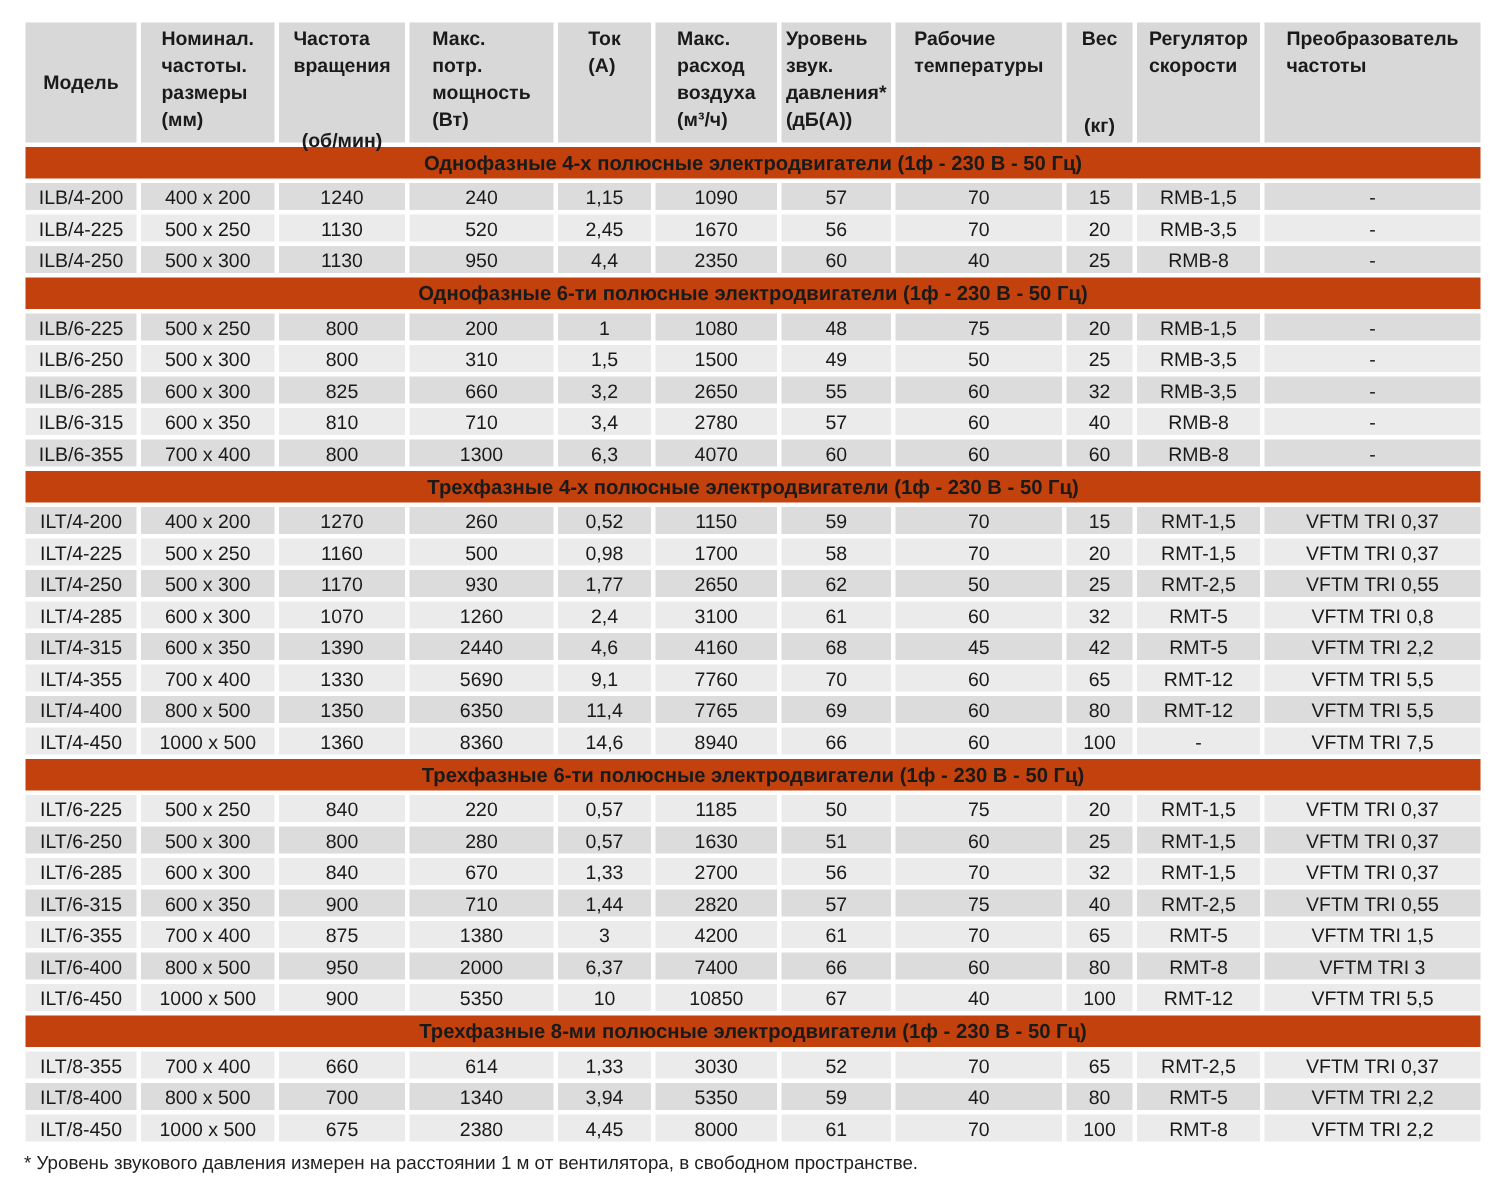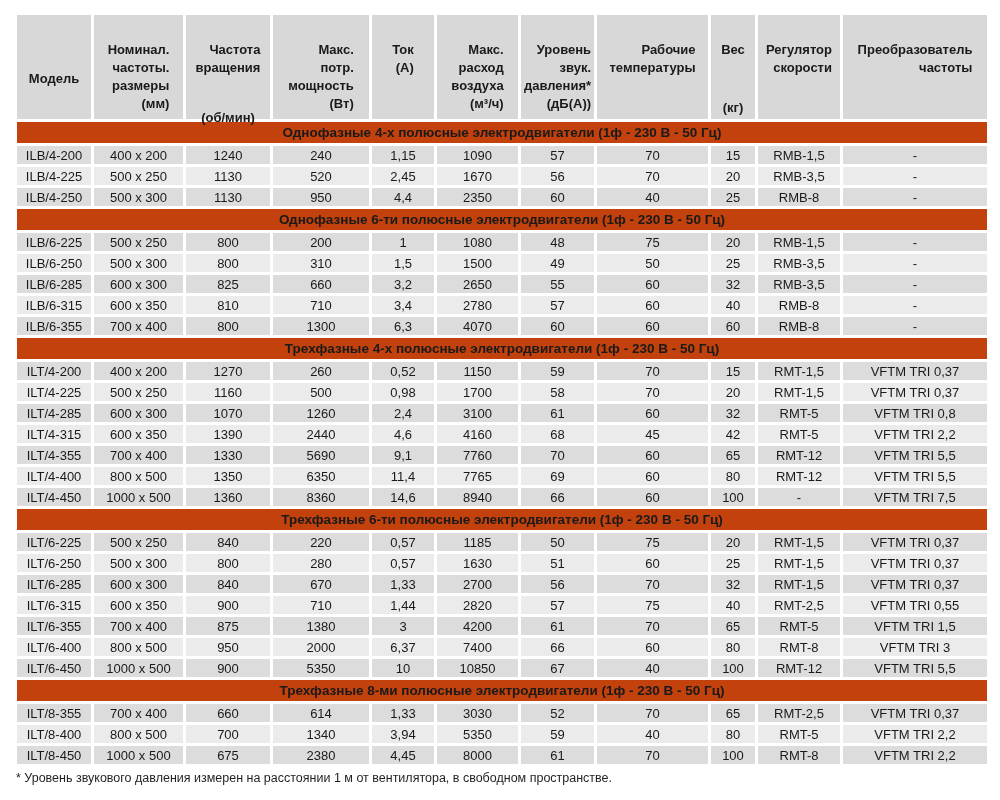--- a/index.html
+++ b/index.html
@@ -30,22 +30,21 @@
     vertical-align: top;
     height: 80px;
   }
   .hwrap {
     height: 76px;
     padding: 2px 1px;
     display: flex;
     flex-direction: column;
     justify-content: flex-start;
     align-items: center;
-    text-align: right;
-    margin-top: 24px;
+    text-align: left;
   }
   .hwrap.vcenter { justify-content: center; }
   .hwrap.between { justify-content: space-between; gap: 32px; }
   .hline { line-height: 18px; white-space: nowrap; }
   #spec td.c {
     height: 18px;
     font-size: 13px;
     text-align: center;
     vertical-align: middle;
     padding: 0 1px;
@@ -322,20 +321,33 @@
         <td class="c">500</td>
         <td class="c">0,98</td>
         <td class="c">1700</td>
         <td class="c">58</td>
         <td class="c">70</td>
         <td class="c">20</td>
         <td class="c">RMT-1,5</td>
         <td class="c">VFTM TRI 0,37</td>
       </tr>
       <tr>
+        <td class="c">ILT/4-250</td>
+        <td class="c">500 x 300</td>
+        <td class="c">1170</td>
+        <td class="c">930</td>
+        <td class="c">1,77</td>
+        <td class="c">2650</td>
+        <td class="c">62</td>
+        <td class="c">50</td>
+        <td class="c">25</td>
+        <td class="c">RMT-2,5</td>
+        <td class="c">VFTM TRI 0,55</td>
+      </tr>
+      <tr>
         <td class="c">ILT/4-285</td>
         <td class="c">600 x 300</td>
         <td class="c">1070</td>
         <td class="c">1260</td>
         <td class="c">2,4</td>
         <td class="c">3100</td>
         <td class="c">61</td>
         <td class="c">60</td>
         <td class="c">32</td>
         <td class="c">RMT-5</td>

